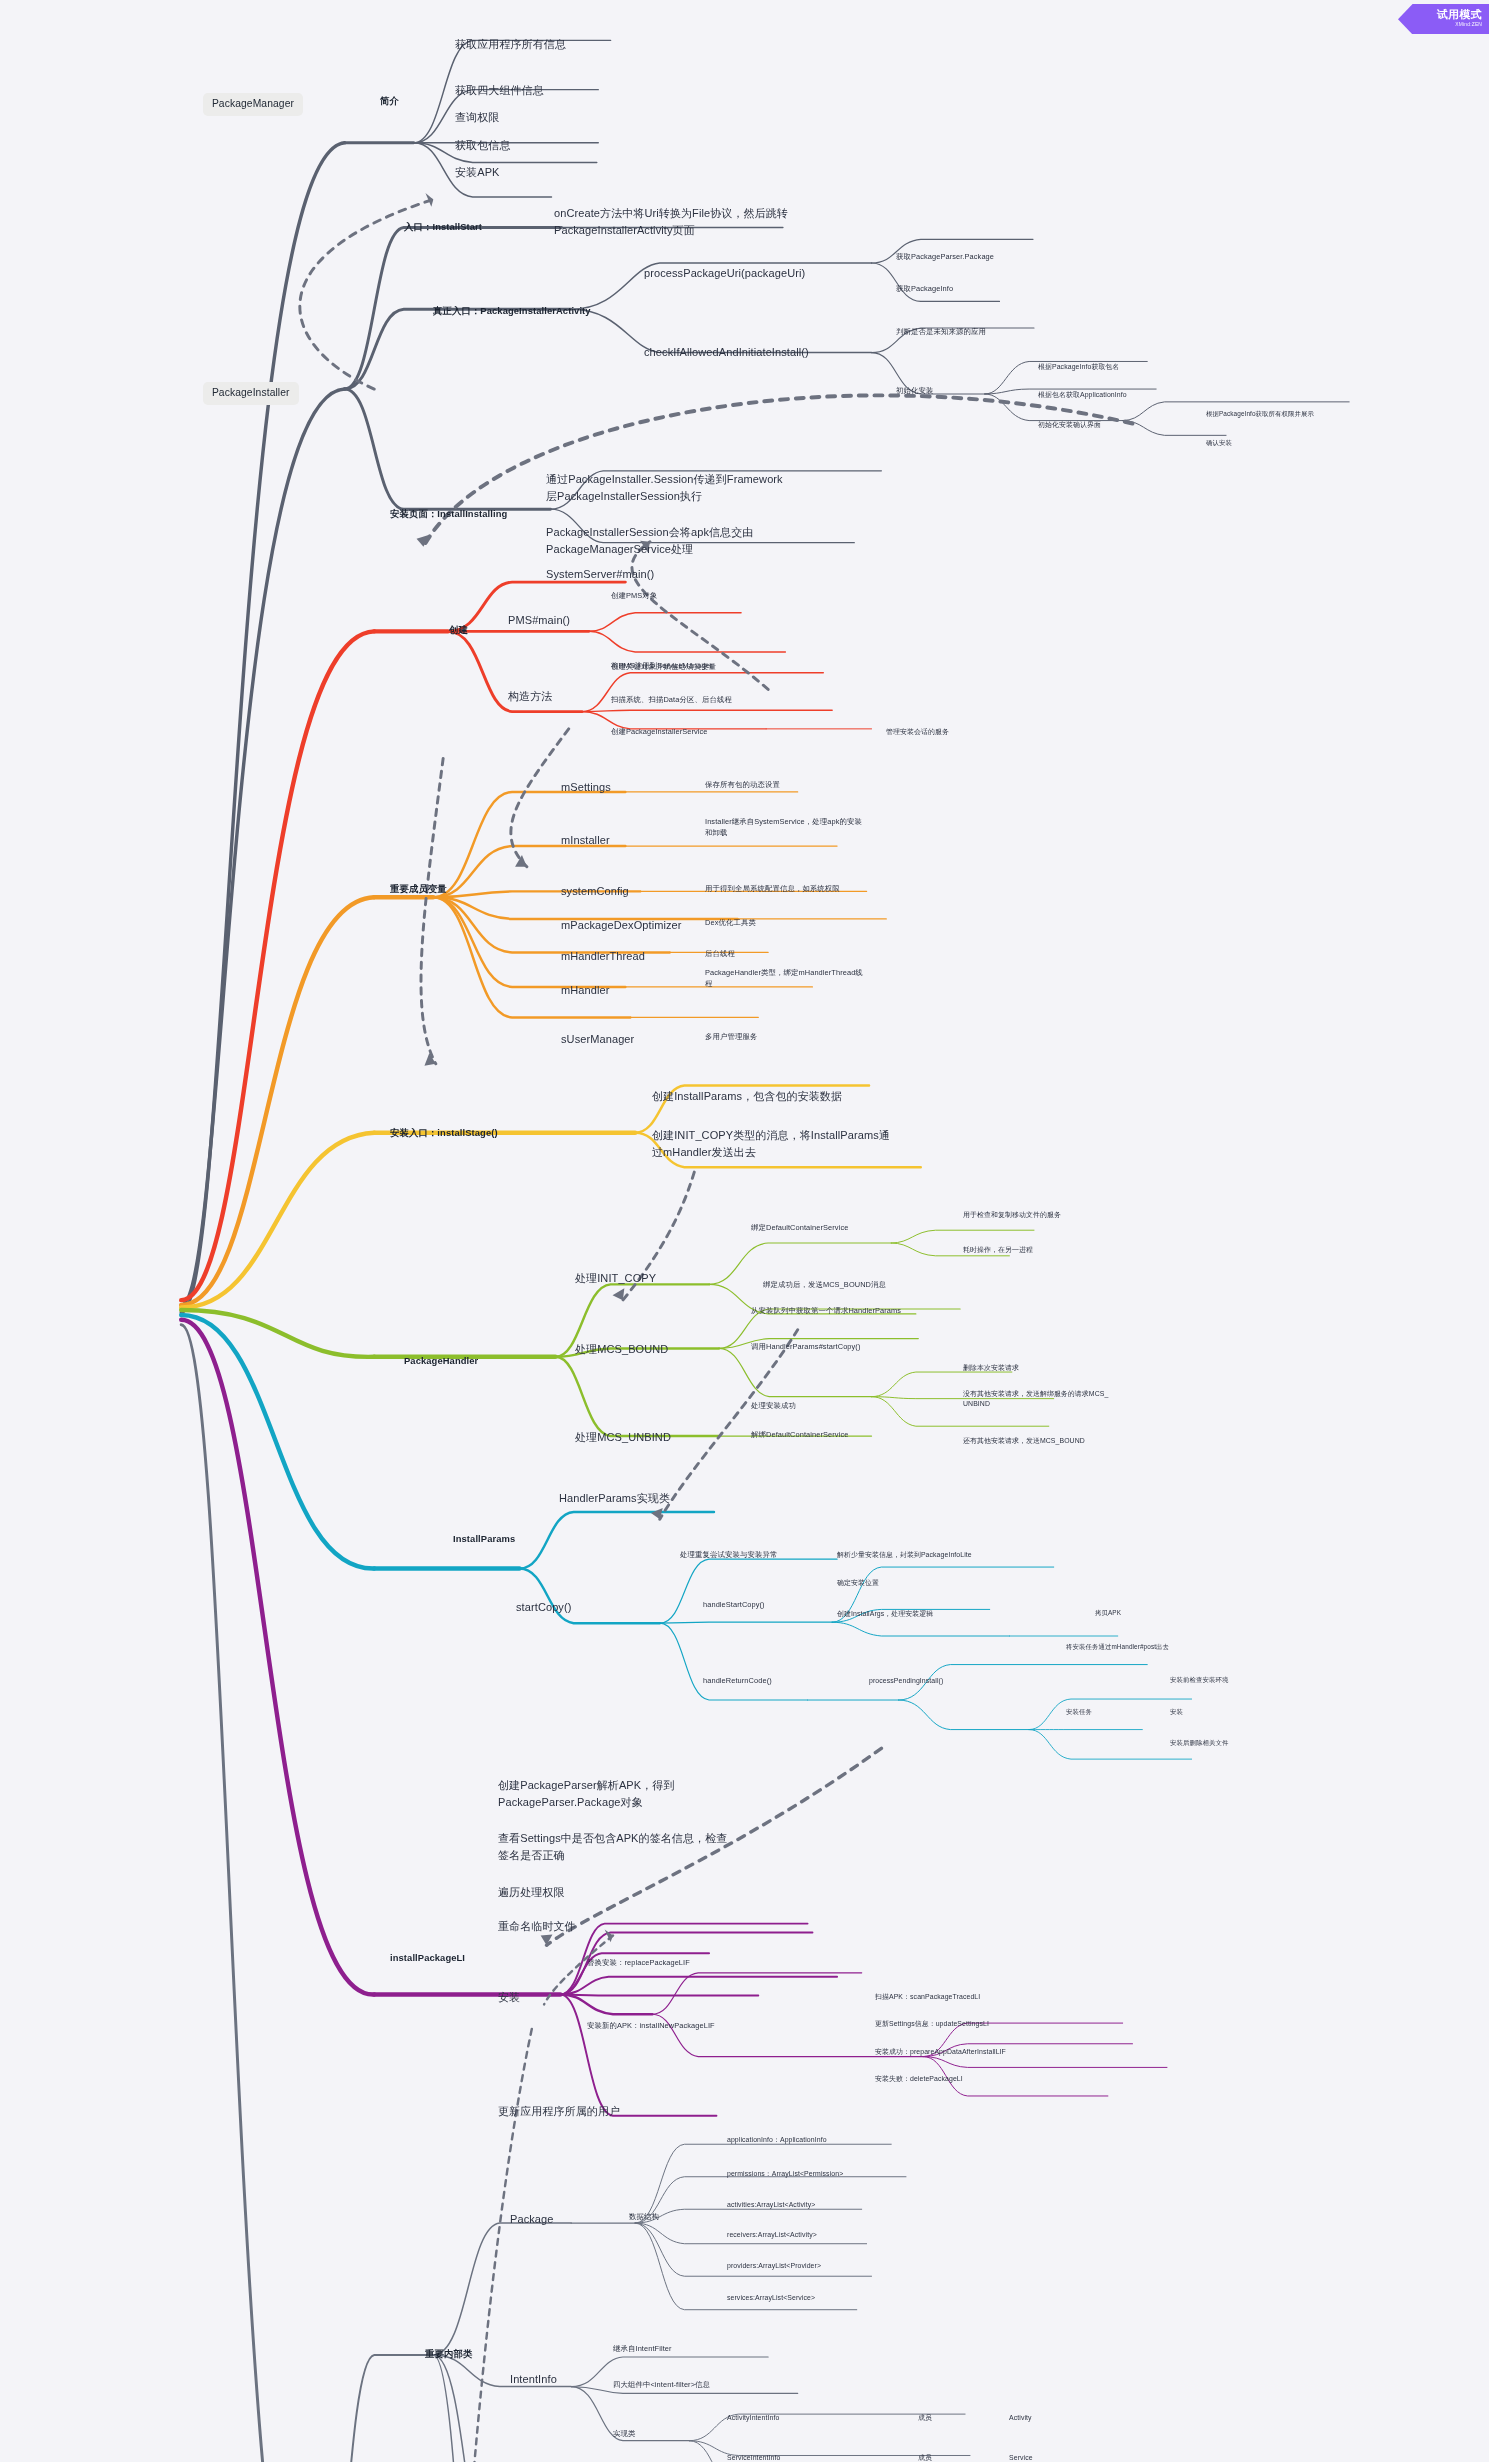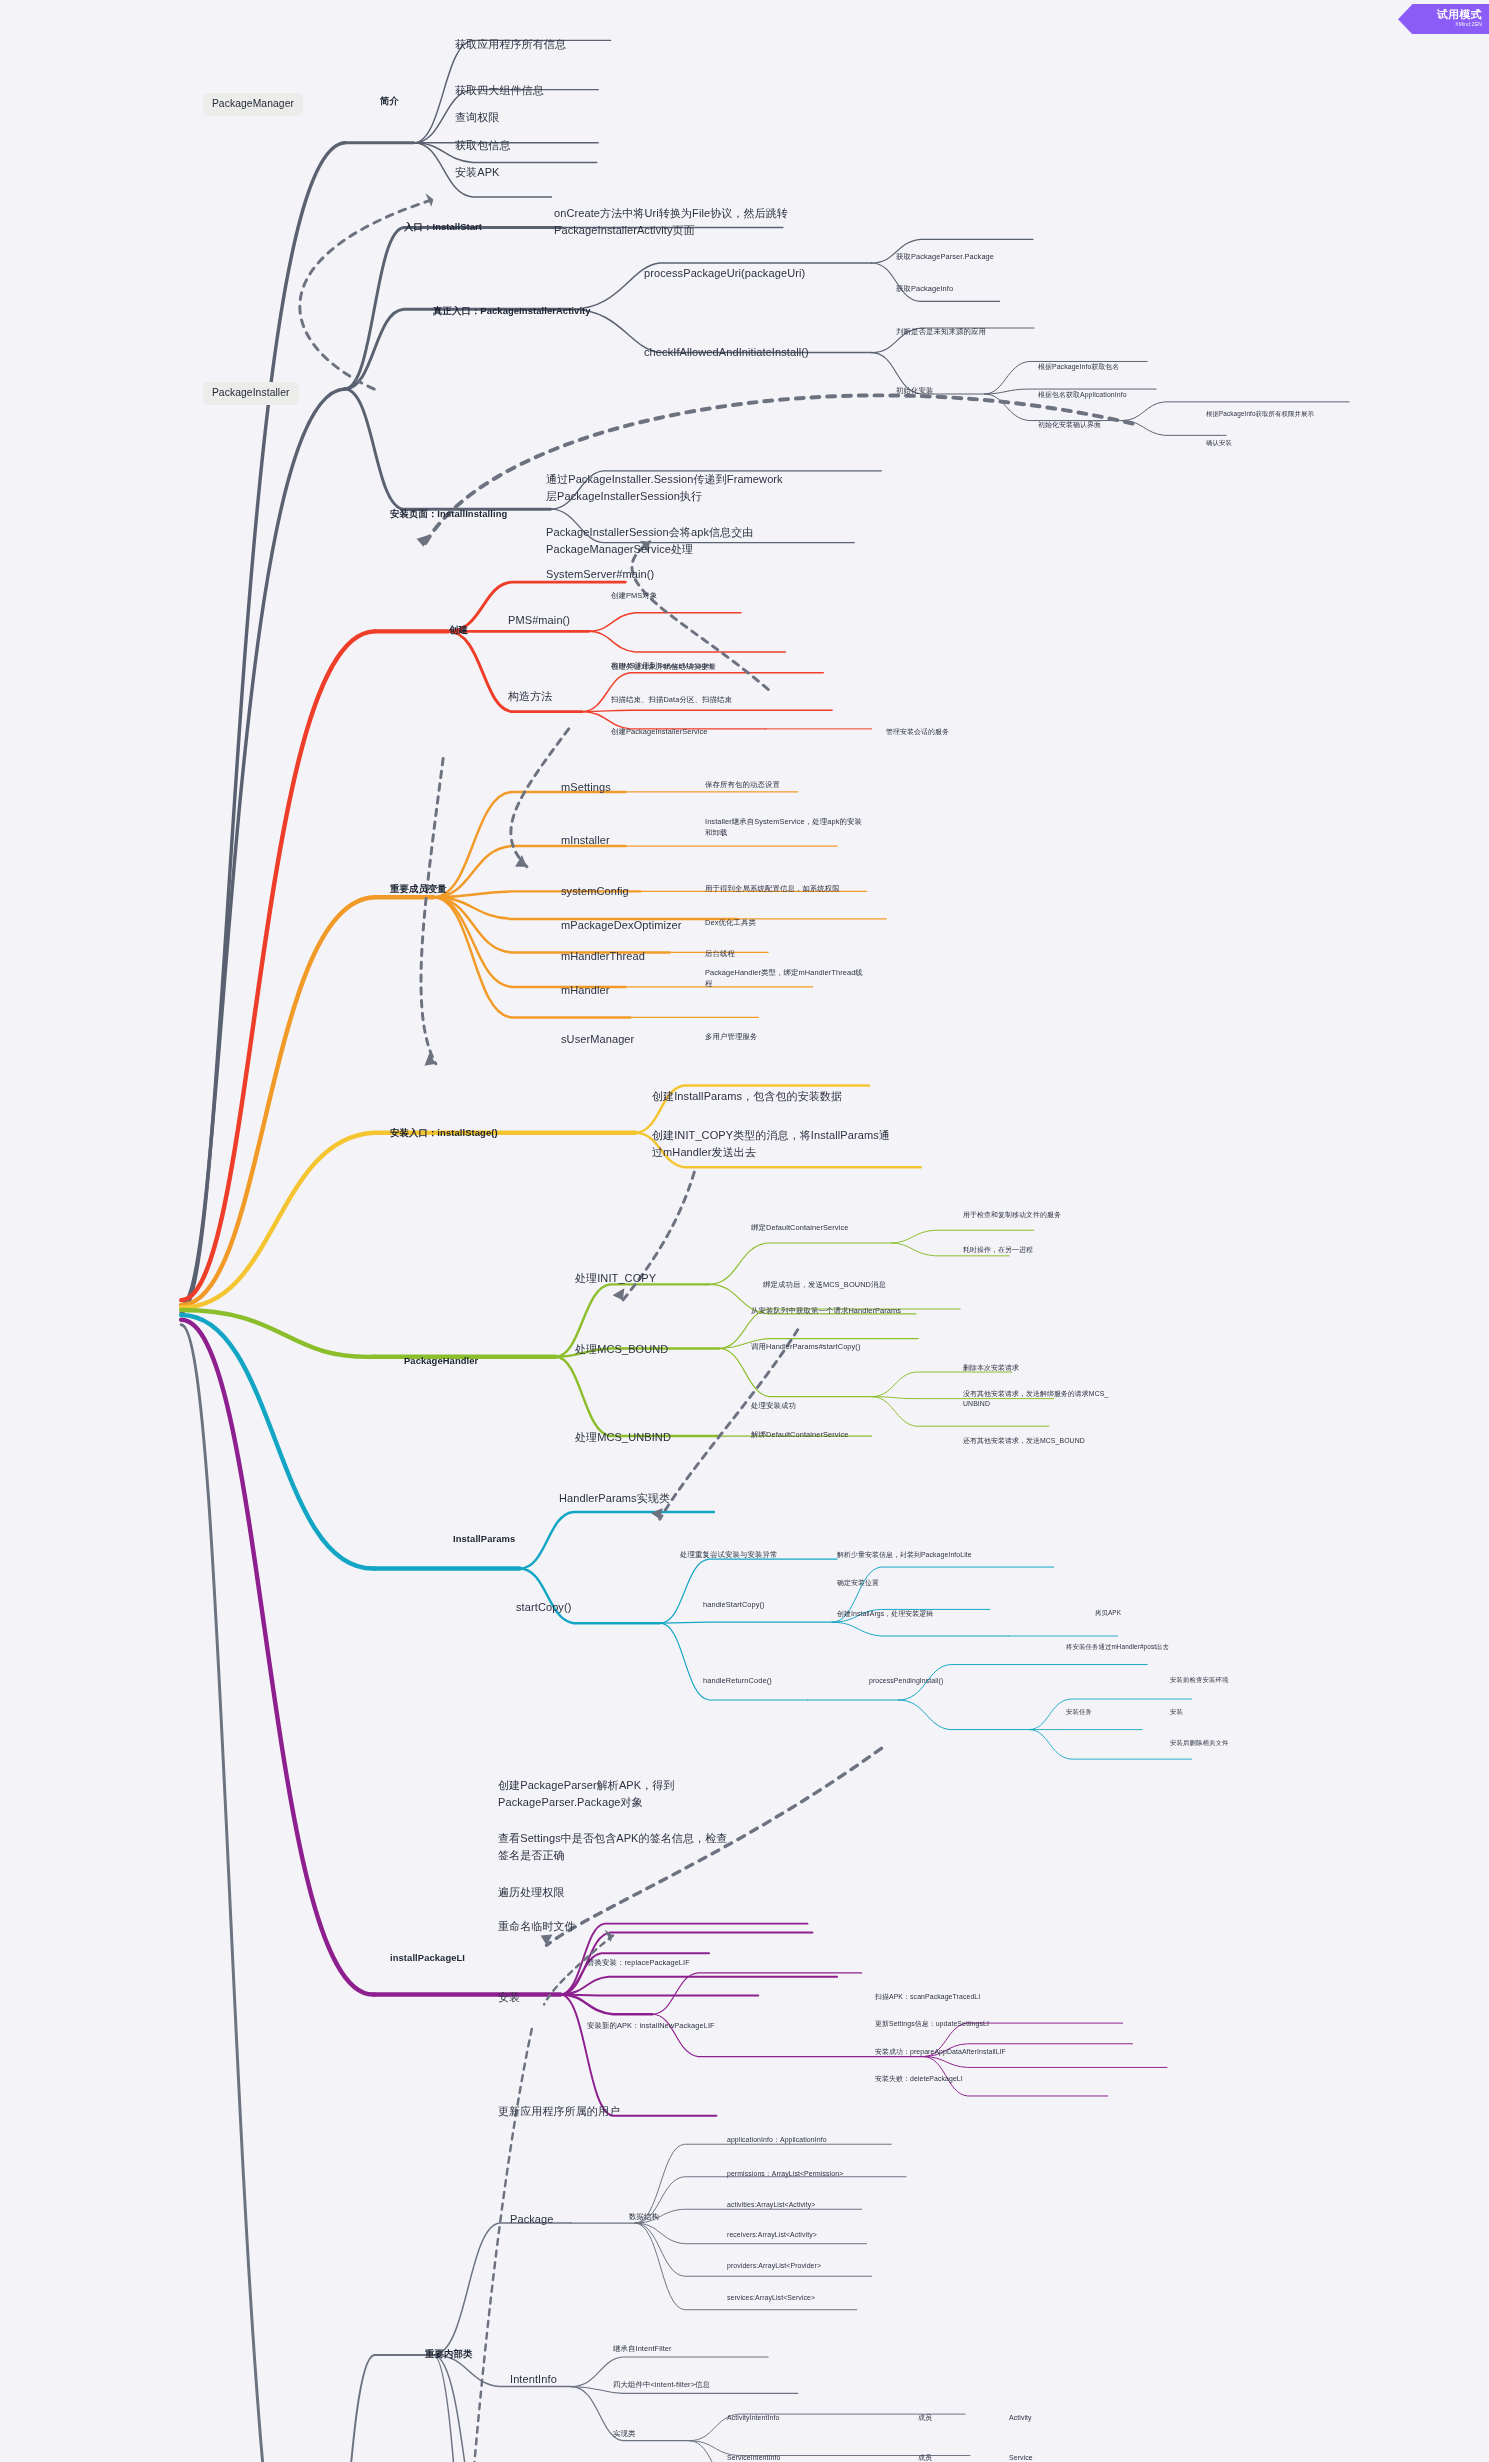--- a/index.html
+++ b/index.html
@@ -269,21 +269,21 @@
 层PackageInstallerSession执行</span></div>
       <div class="node lvl3 wrap2" style="left: 546px; top: 524px;"><span>PackageInstallerSession会将apk信息交由
 PackageManagerService处理</span></div>
       <div class="node lvl2" style="left: 449px; top: 624px;"><span>创建</span></div>
       <div class="node lvl3" style="left: 546px; top: 567px;"><span>SystemServer#main()</span></div>
       <div class="node lvl3" style="left: 508px; top: 613px;"><span>PMS#main()</span></div>
       <div class="node lvl4" style="left: 611px; top: 591px;"><span>创建PMS对象</span></div>
       <div class="node lvl4" style="left: 611px; top: 661px;"><span>将PMS注册到ServiceManager</span></div>
       <div class="node lvl3" style="left: 508px; top: 689px;"><span>构造方法</span></div>
       <div class="node lvl4" style="left: 611px; top: 662px;"><span>创建关键对象并赋值给成员变量</span></div>
-      <div class="node lvl4" style="left: 611px; top: 695px;"><span>扫描结束、扫描Data分区、扫描结束</span></div>
+      <div class="node lvl4" style="left: 611px; top: 695px;"><span>扫描系统、扫描Data分区、后台线程</span></div>
       <div class="node lvl4" style="left: 611px; top: 727px;"><span>创建PackageInstallerService</span></div>
       <div class="node lvl5" style="left: 886px; top: 727px;"><span>管理安装会话的服务</span></div>
       <div class="node lvl2" style="left: 390px; top: 883px;"><span>重要成员变量</span></div>
       <div class="node lvl3" style="left: 561px; top: 780px;"><span>mSettings</span></div>
       <div class="node lvl4" style="left: 705px; top: 780px;"><span>保存所有包的动态设置</span></div>
       <div class="node lvl3" style="left: 561px; top: 833px;"><span>mInstaller</span></div>
       <div class="node lvl4 wrap2" style="left: 705px; top: 816px;"><span>Installer继承自SystemService，处理apk的安装
 和卸载</span></div>
       <div class="node lvl3" style="left: 561px; top: 884px;"><span>systemConfig</span></div>
       <div class="node lvl4" style="left: 705px; top: 884px;"><span>用于得到全局系统配置信息，如系统权限</span></div>

